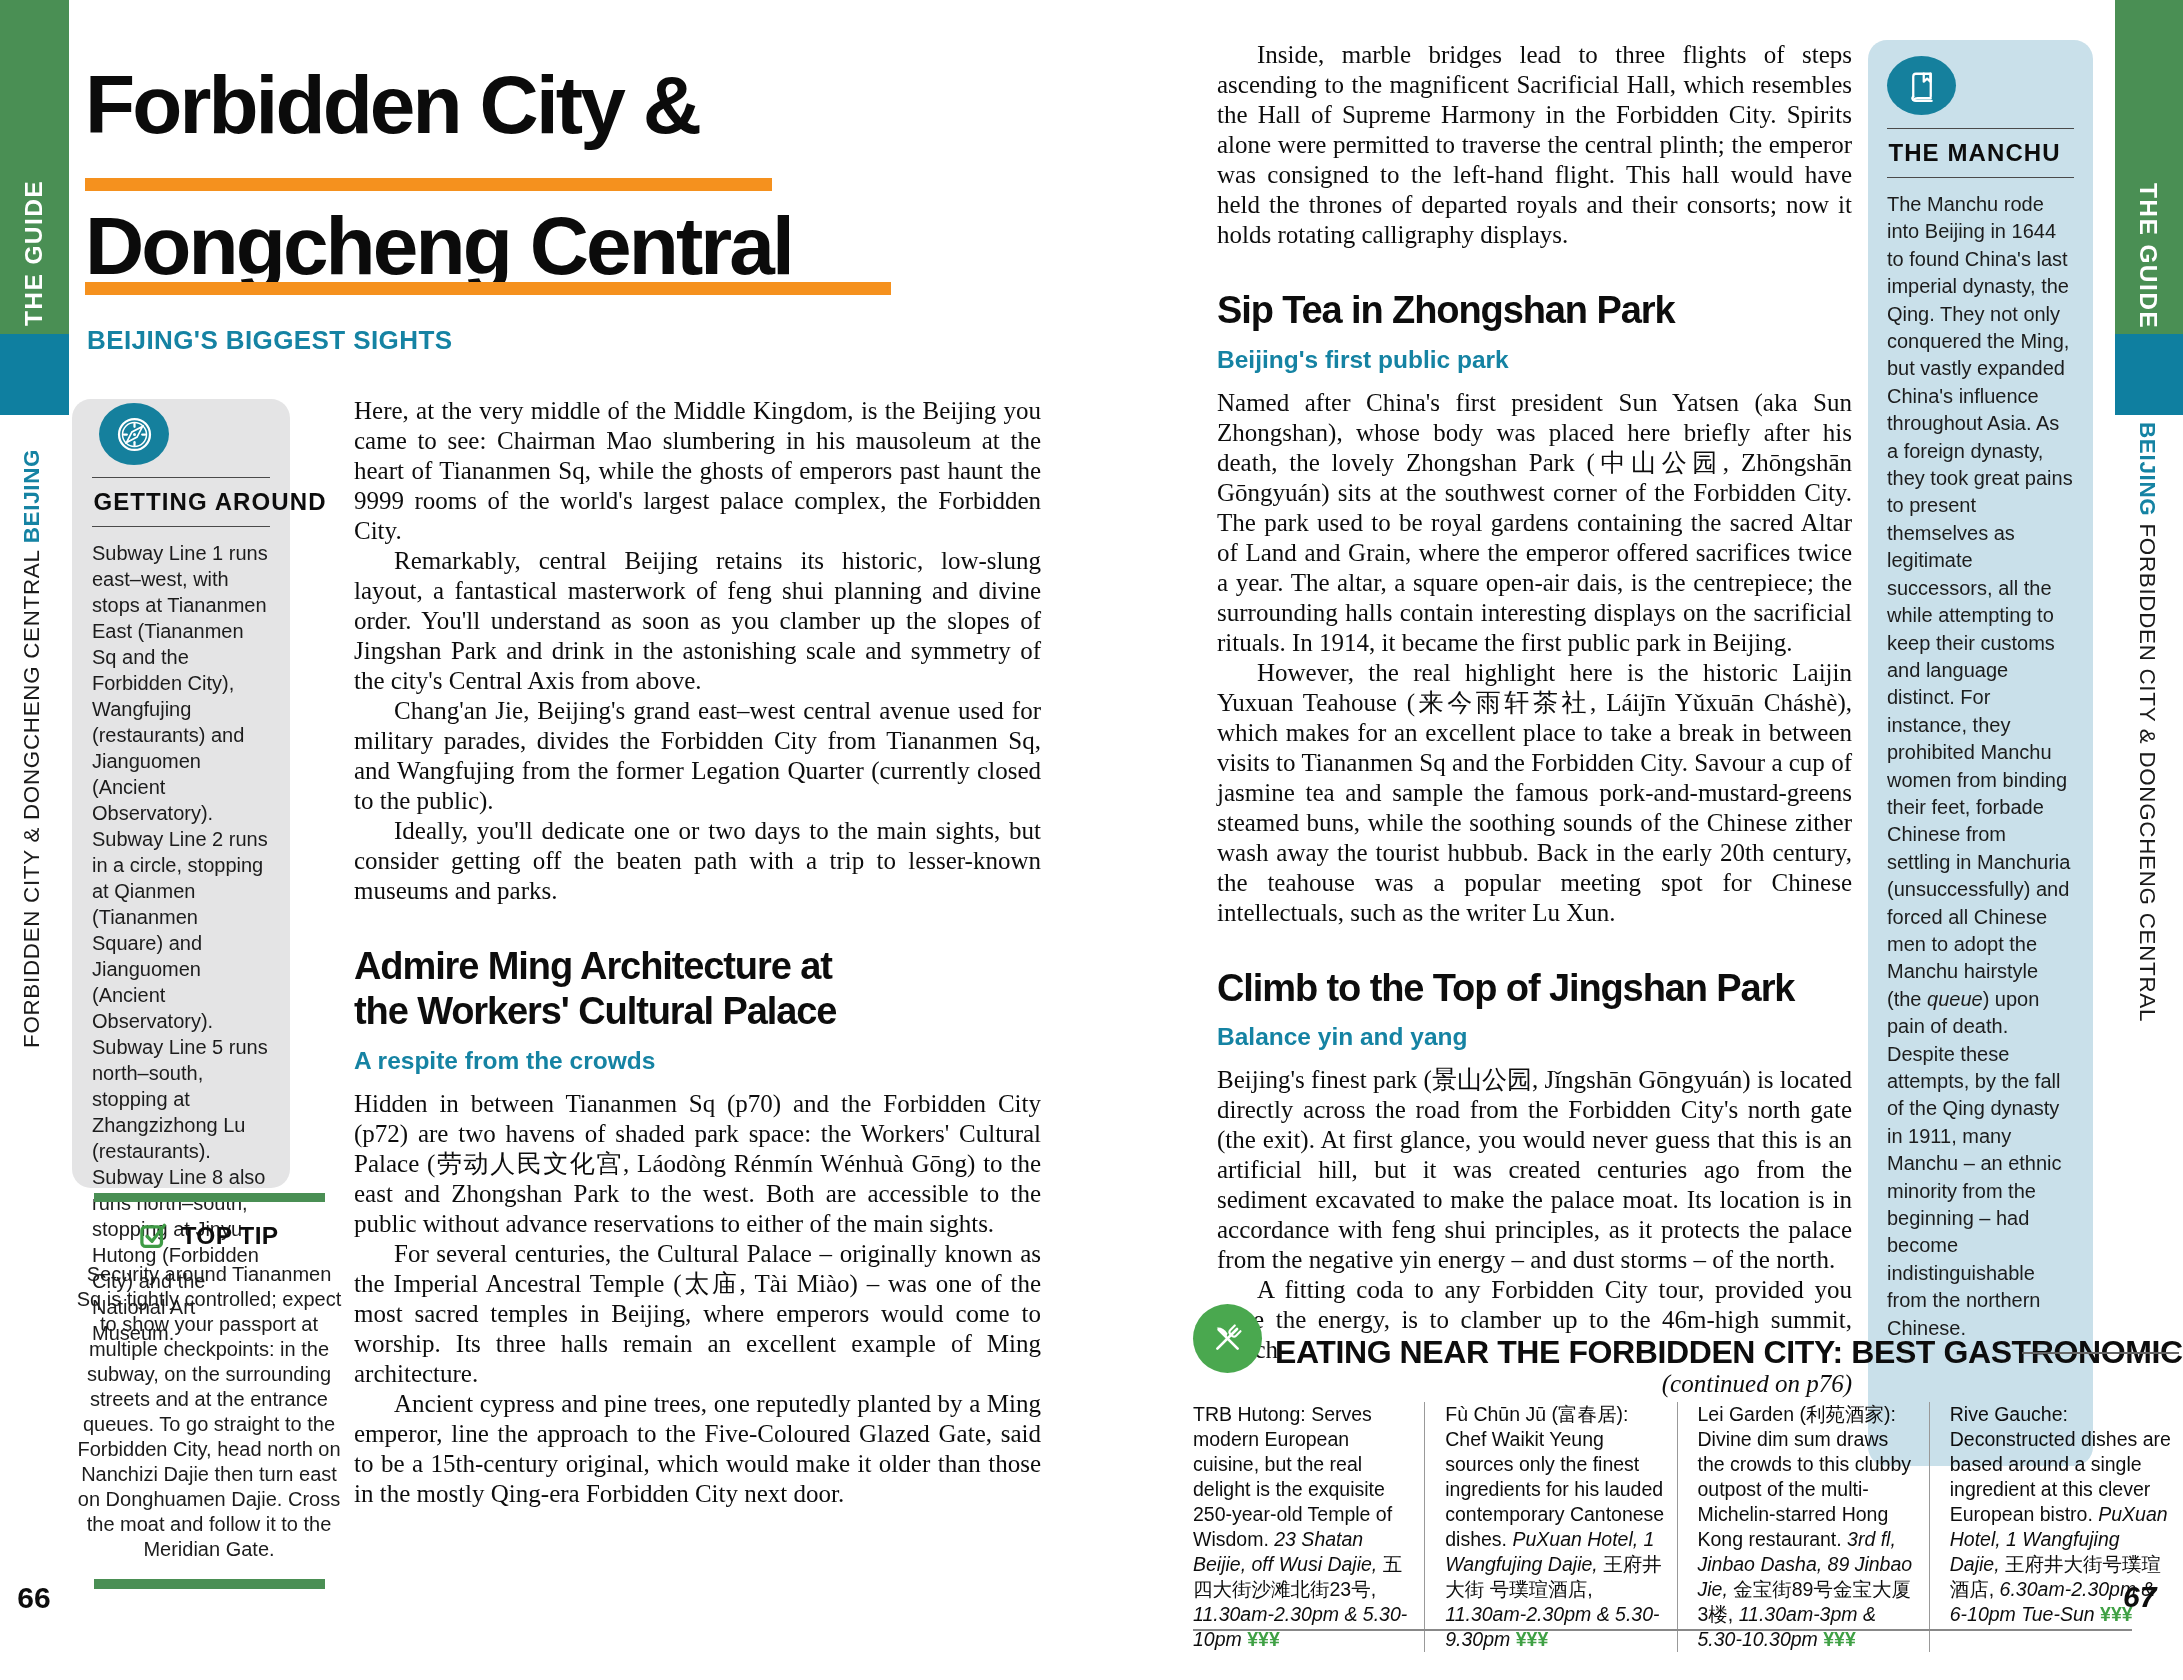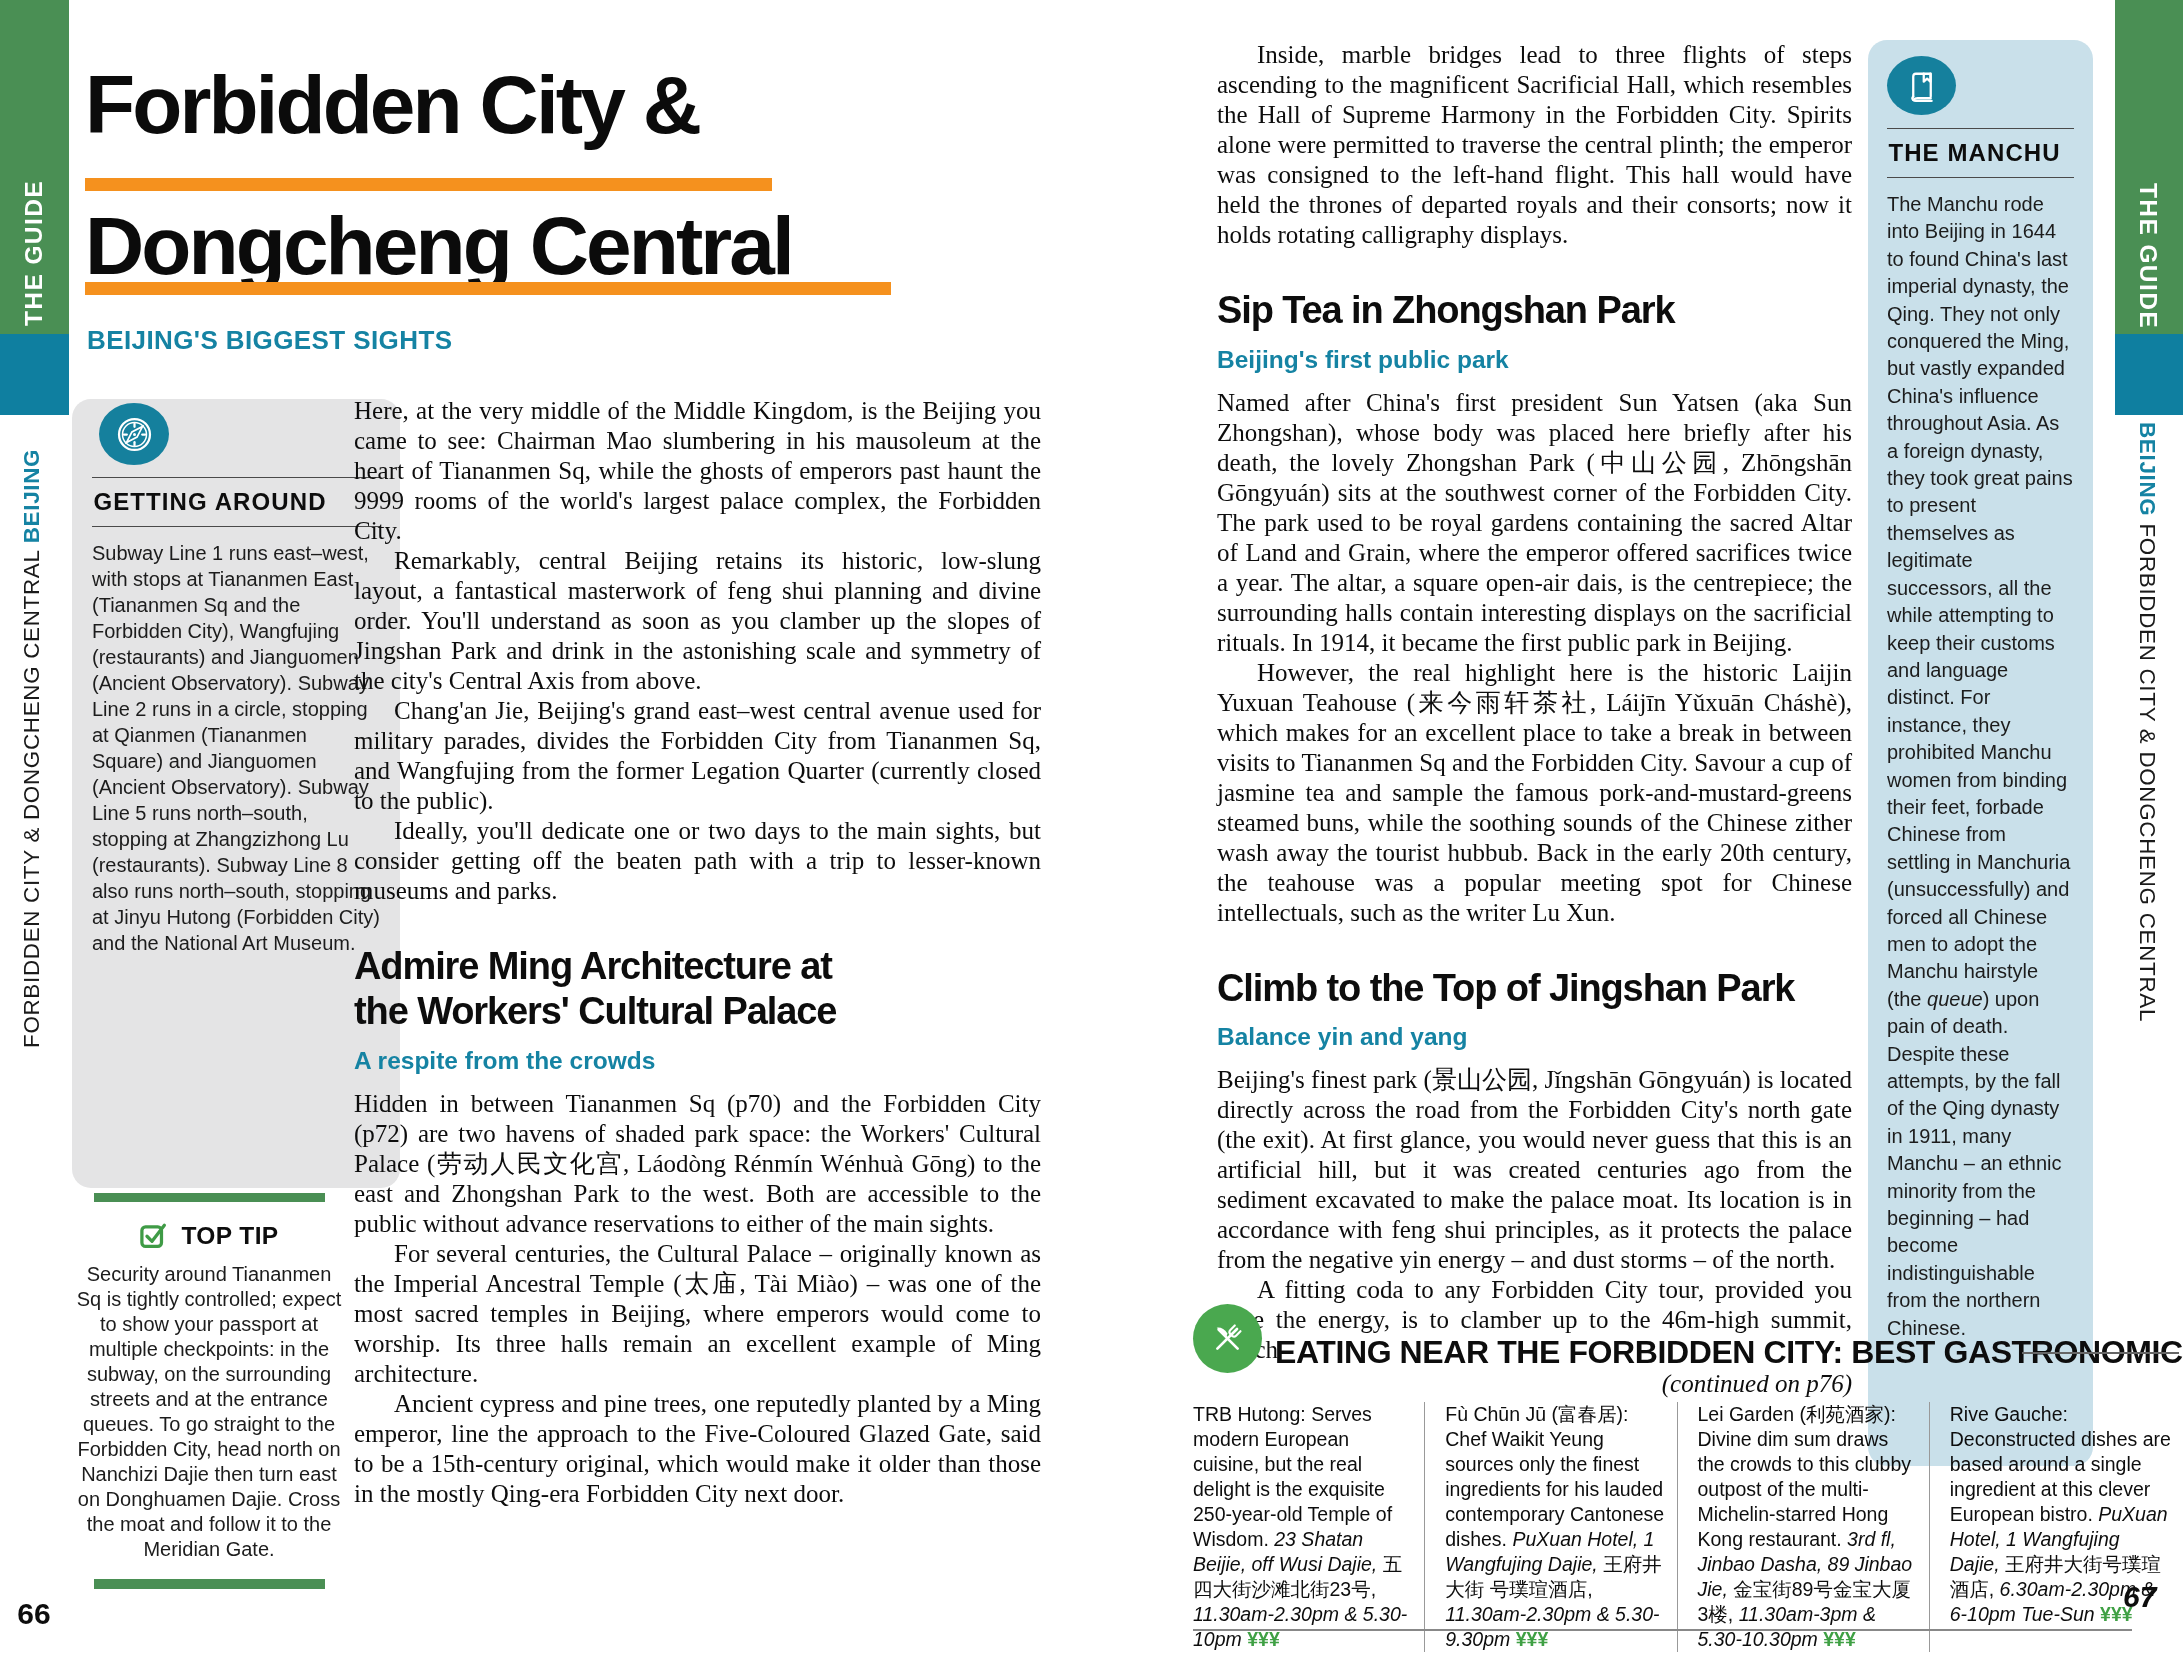--- a/index.html
+++ b/index.html
@@ -79,21 +79,21 @@
   <span> </span>
   <span>FORBIDDEN CITY &amp; DONGCHENG CENTRAL</span>
 </div>
 
 <div class="abs big-title" style="left:85px;top:64px;">Forbidden City &amp;</div>
 <div class="abs orange-bar" style="left:85px;top:178px;width:687px;"></div>
 <div class="abs big-title" style="left:85px;top:205px;">Dongcheng Central</div>
 <div class="abs orange-bar" style="left:85px;top:282px;width:806px;"></div>
 <div class="abs kicker" style="left:87px;top:325px;">BEIJING'S BIGGEST SIGHTS</div>
 
-<div class="abs graybox" style="left:72px;top:399px;width:328px;height:789px;">
+<div class="abs graybox" style="left:72px;top:399px;width:218px;height:789px;">
   <div class="sidebox-inner" style="padding-top:4.3px;">
     <div class="icon-ellipse" style="margin-left:7.2px;">
       <svg width="45" height="45" viewBox="0 0 48 48" fill="none" stroke="#fff" stroke-width="2.4" stroke-linecap="round">
         <circle cx="24" cy="24" r="16.5"></circle>
         <circle cx="24" cy="24" r="12.8" stroke-width="1.6"></circle>
         <line x1="24" y1="12.6" x2="24" y2="15.8"></line>
         <line x1="24" y1="32.2" x2="24" y2="35.4"></line>
         <line x1="12.6" y1="24" x2="15.8" y2="24"></line>
         <line x1="32.2" y1="24" x2="35.4" y2="24"></line>
         <polygon points="15.5,32.5 21.3,21.3 32.5,15.5 26.7,26.7" stroke-width="1.8"></polygon>
@@ -113,21 +113,21 @@
         <rect x="4" y="8" width="27" height="27" rx="5"></rect>
         <path d="M11 21 L18 28 L35 6"></path>
       </svg>
     </span>
     <span class="tt-title">TOP TIP</span>
   </div>
   <div class="tt-body" style="margin-top:11.6px;">Security around Tiananmen Sq is tightly controlled; expect to show your passport at multiple checkpoints: in the subway, on the surrounding streets and at the entrance queues. To go straight to the Forbidden City, head north on Nanchizi Dajie then turn east on Donghuamen Dajie. Cross the moat and follow it to the Meridian Gate.</div>
   <div class="tt-bar" style="margin-top:17.3px;"></div>
 </div>
 
-<div class="abs pagenum" style="left:17.3px;top:1581px;margin-top:16px;">66</div>
+<div class="abs pagenum" style="left:17.3px;top:1581px;">66</div>
 
 <div class="abs col" style="left:354px;top:396px;width:687px;">
   <p>Here, at the very middle of the Middle Kingdom, is the Beijing you came to see: Chairman Mao slumbering in his mausoleum at the heart of Tiananmen Sq, while the ghosts of emperors past haunt the 9999 rooms of the world's largest palace complex, the Forbidden City.</p>
   <p class="ind">Remarkably, central Beijing retains its historic, low-slung layout, a fantastical masterwork of feng shui planning and divine order. You'll understand as soon as you clamber up the slopes of Jingshan Park and drink in the astonishing scale and symmetry of the city's Central Axis from above.</p>
   <p class="ind">Chang'an Jie, Beijing's grand east–west central avenue used for military parades, divides the Forbidden City from Tiananmen Sq, and Wangfujing from the former Legation Quarter (currently closed to the public).</p>
   <p class="ind">Ideally, you'll dedicate one or two days to the main sights, but consider getting off the beaten path with a trip to lesser-known museums and parks.</p>
   <div class="h2">Admire Ming Architecture at</div>
   <div class="h2" style="margin-top:0;">the Workers' Cultural Palace</div>
   <div class="sub">A respite from the crowds</div>
   <p><span>Hidden in between </span><span class="rb">Tiananmen Sq</span><span> (p70) and the </span><span class="rb">Forbidden City</span><span> (p72) are two havens of shaded park space: the </span><span class="rb">Workers' Cultural Palace</span><span> (劳动人民文化宫, Láodòng Rénmín Wénhuà Gōng) to the east and Zhongshan Park to the west. Both are accessible to the public without advance reservations to either of the main sights.</span></p>

